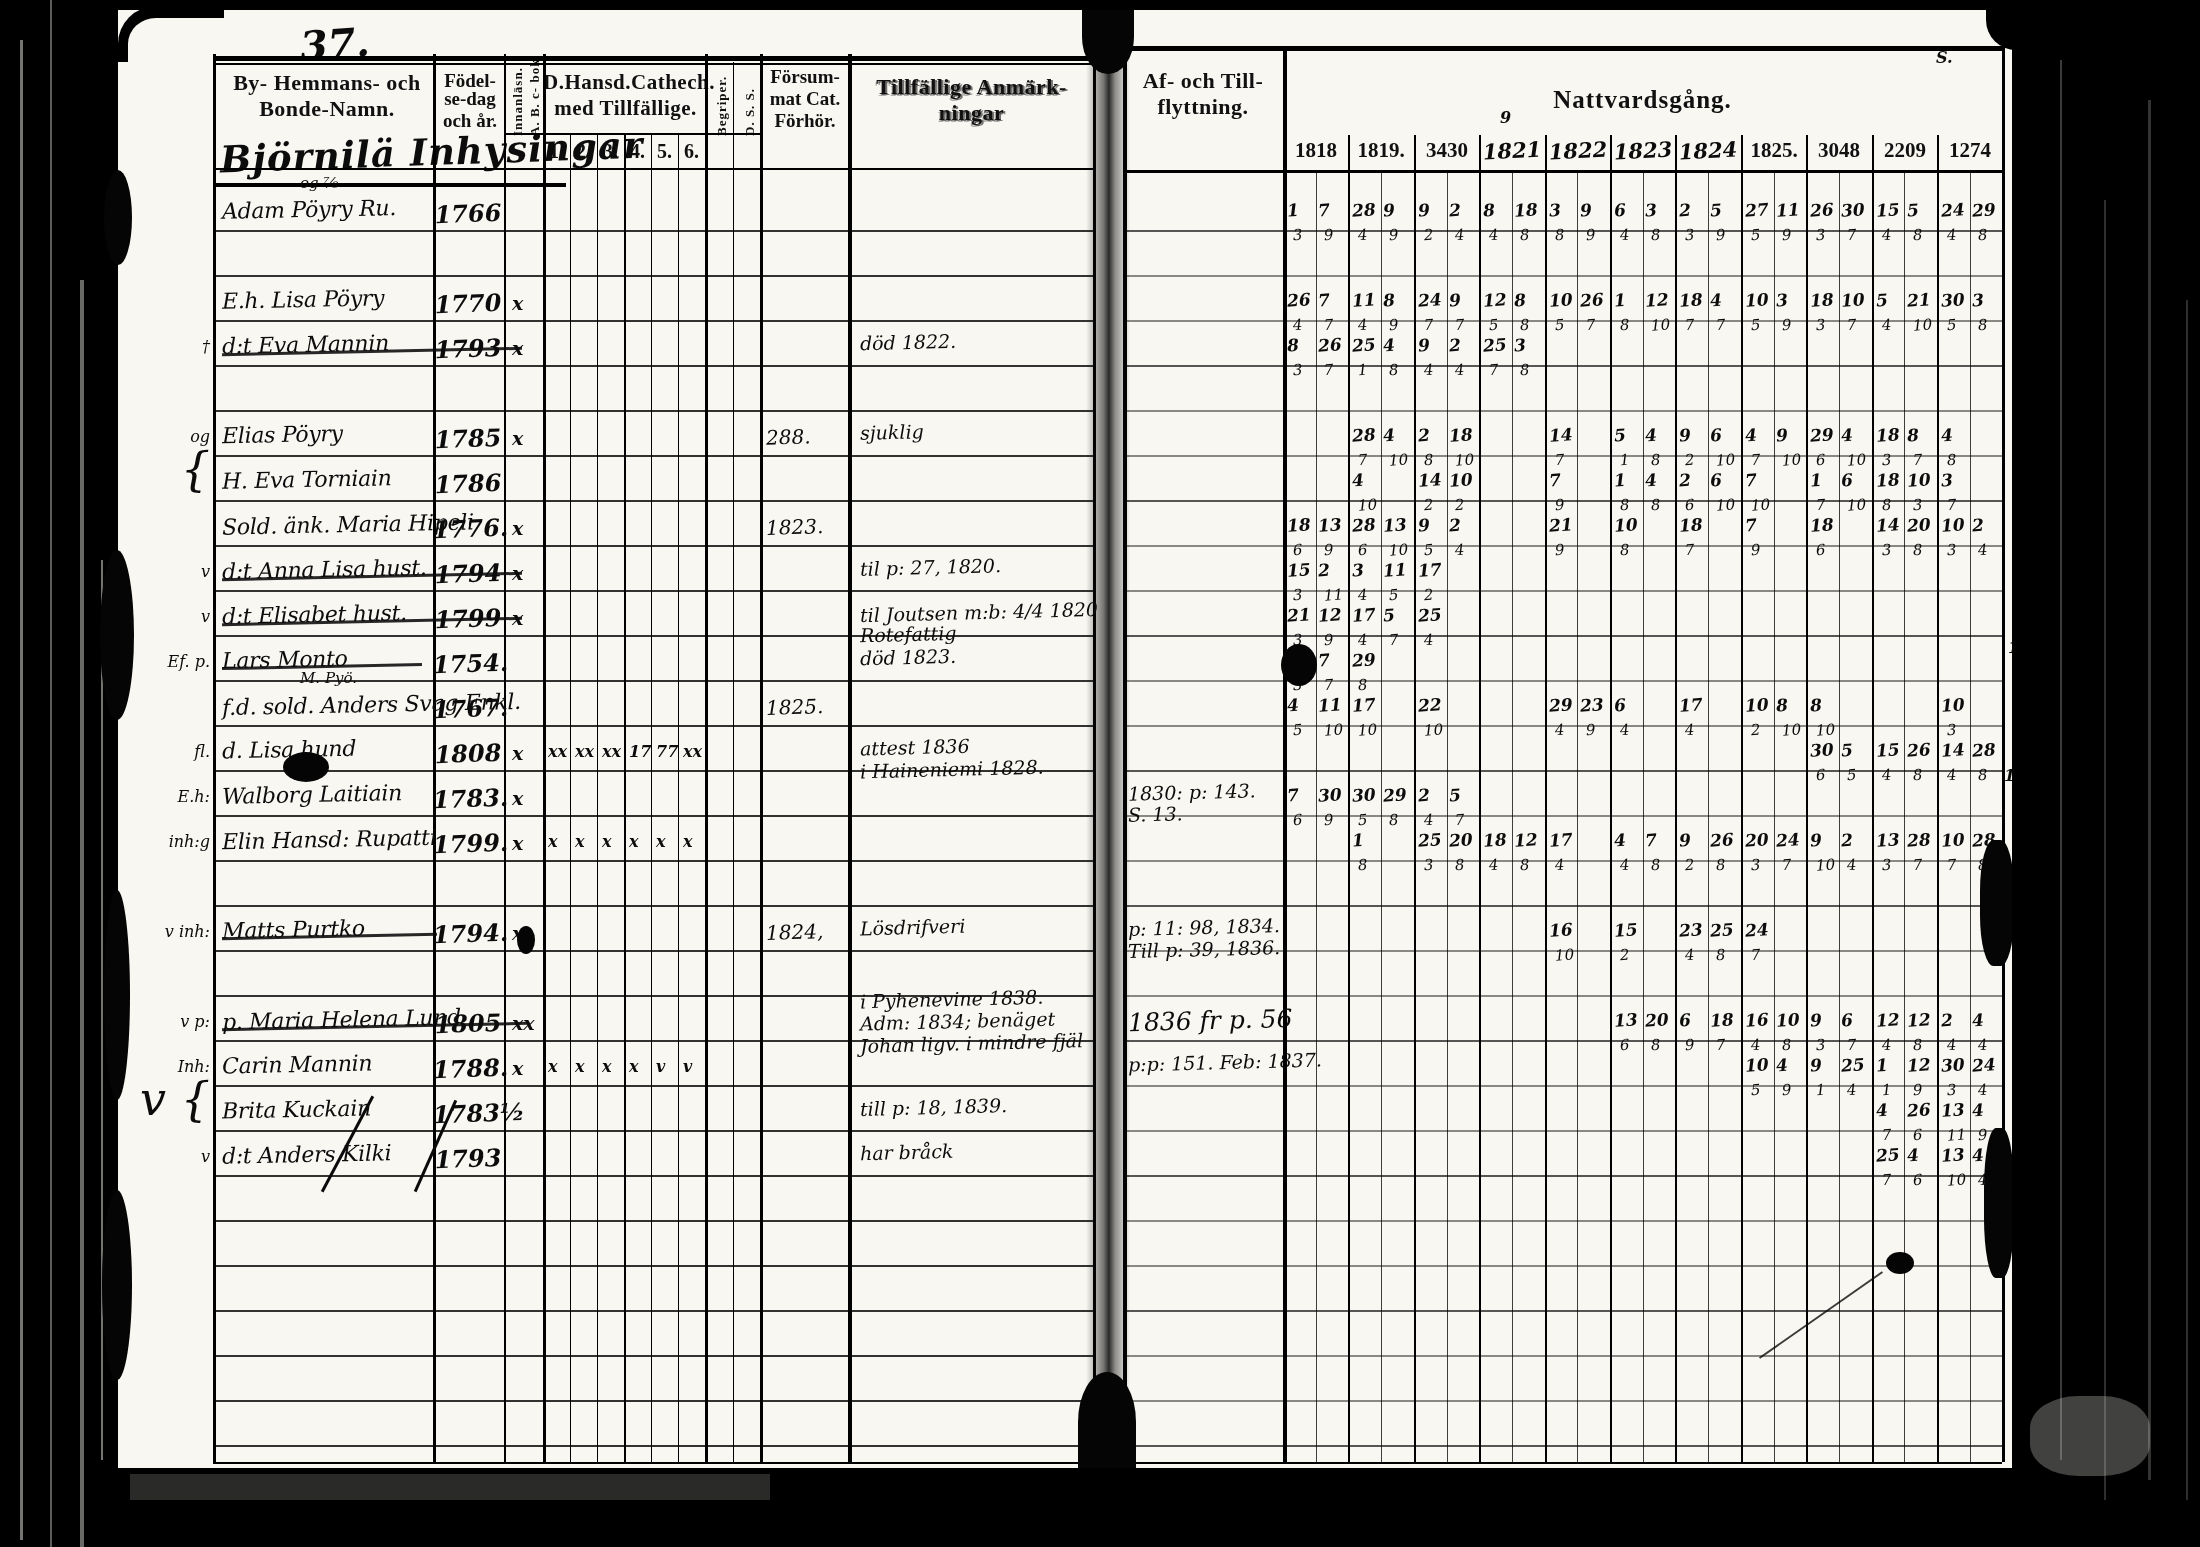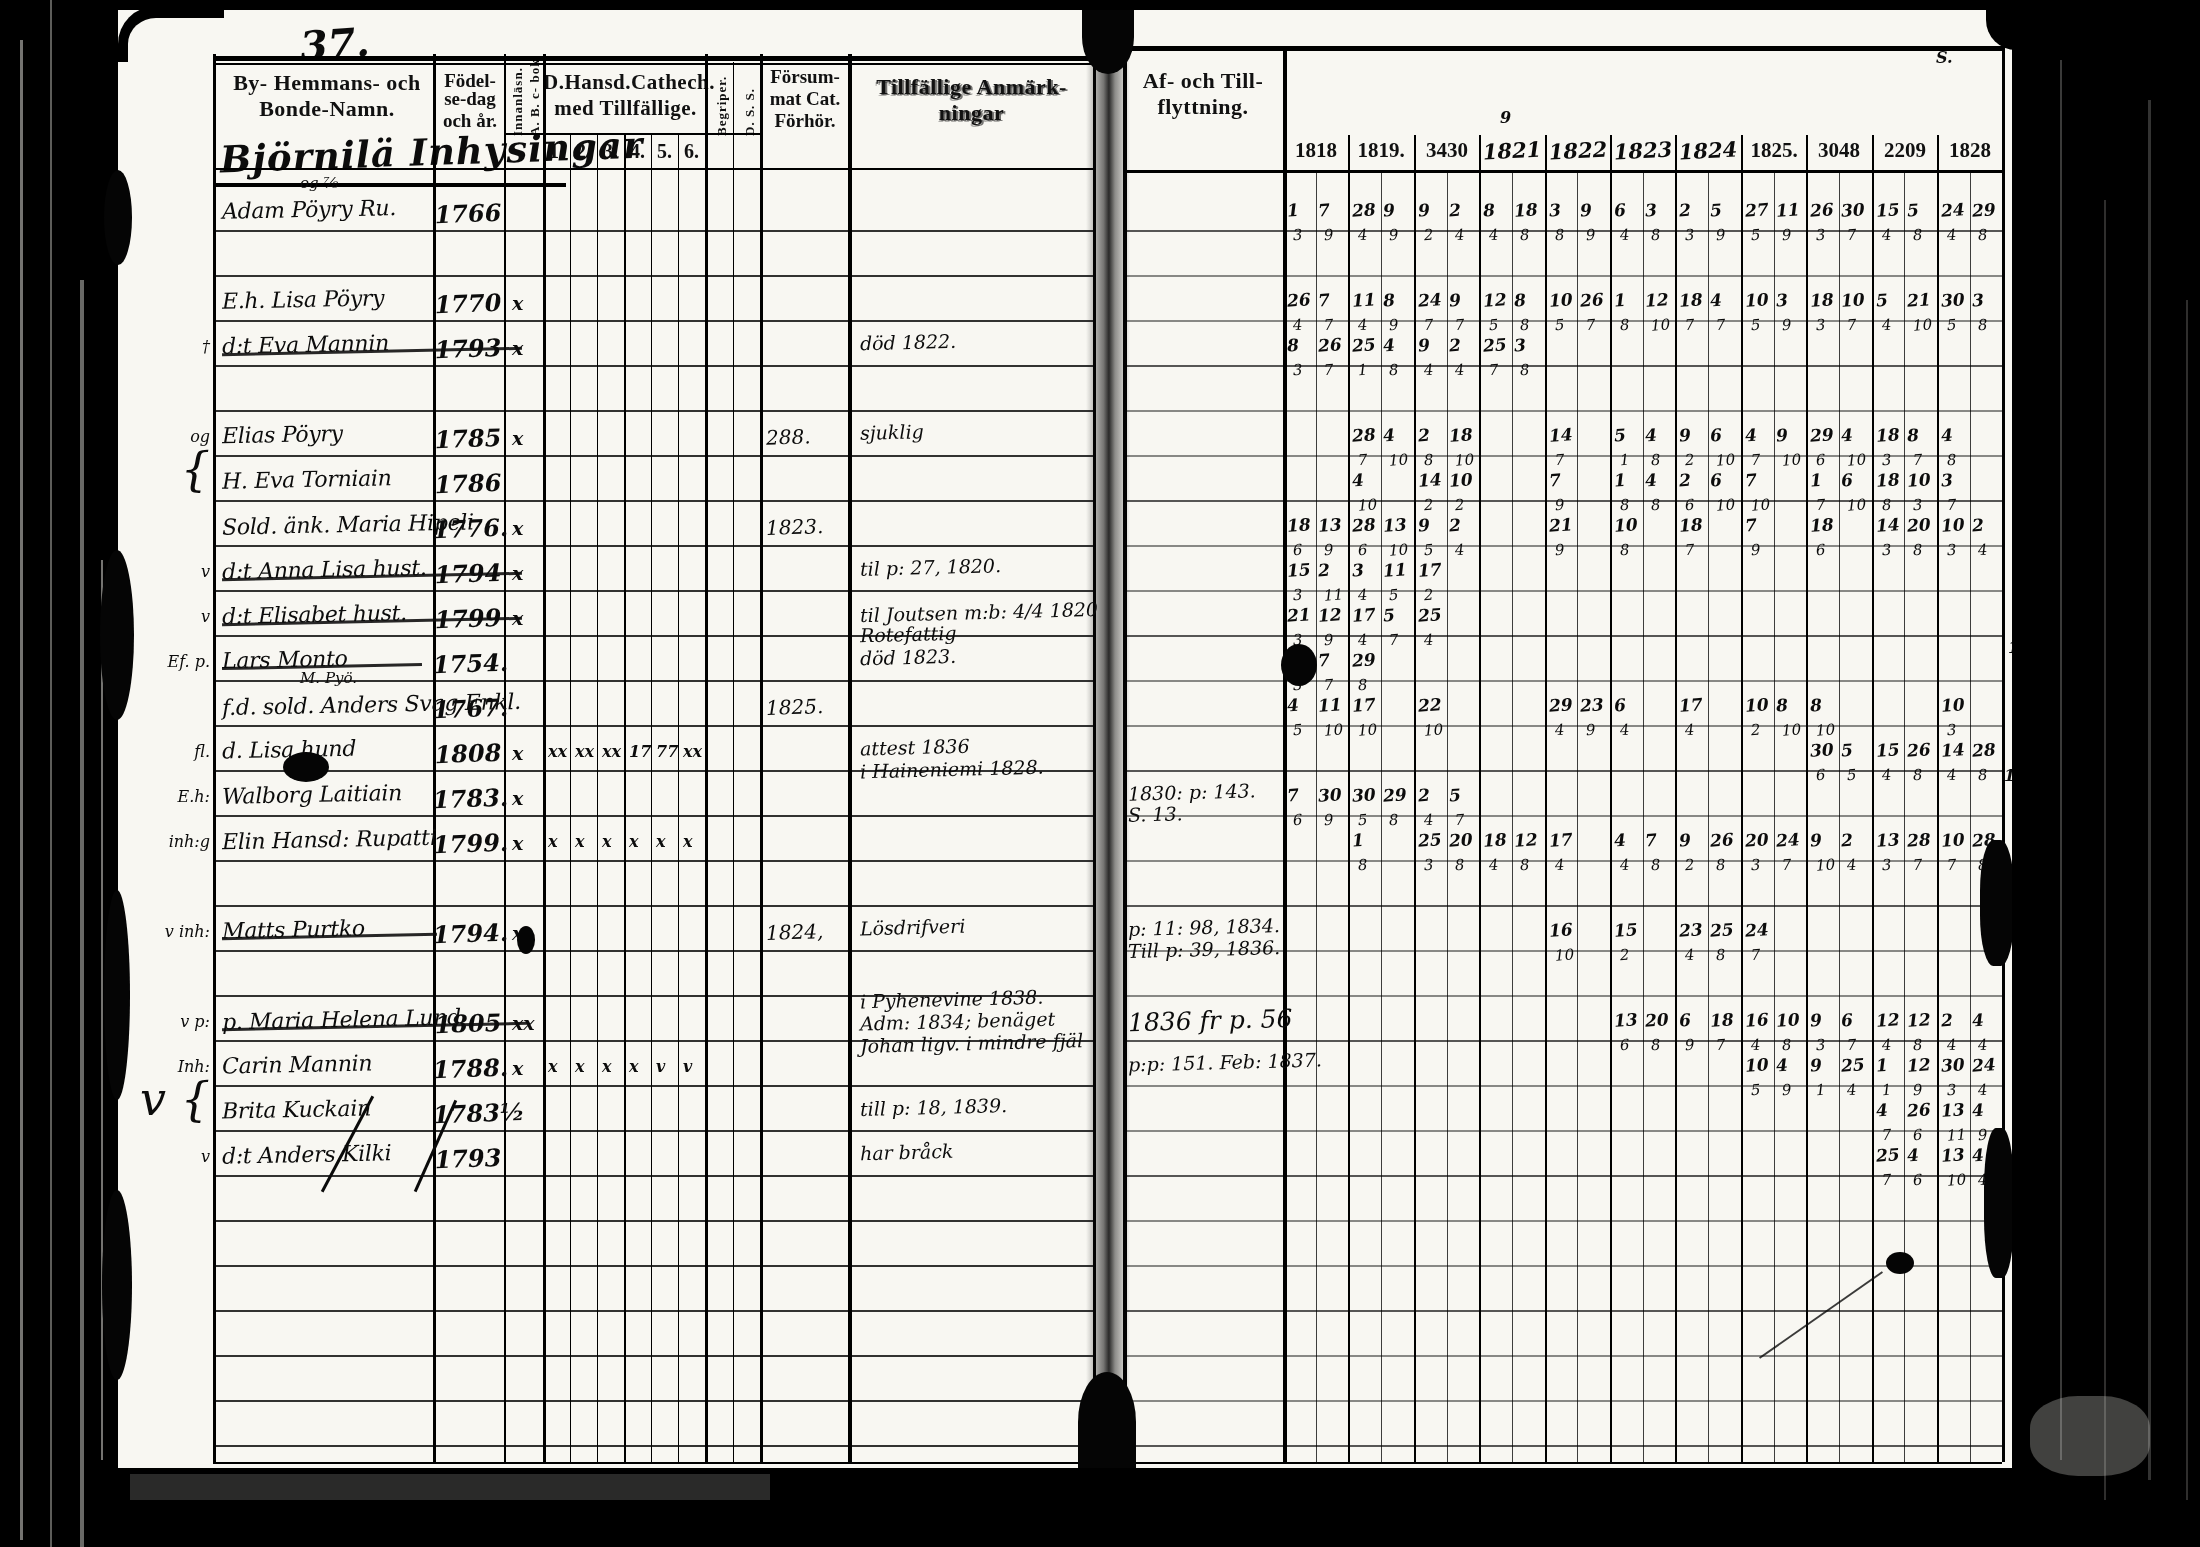--- a/index.html
+++ b/index.html
@@ -64,32 +64,33 @@
 
     <div class="abs printed hdr3 ctr" style="left:644px;top:58px;width:86px;">Försum-</div>
     <div class="abs printed hdr3 ctr" style="left:644px;top:80px;width:86px;">mat Cat.</div>
     <div class="abs printed hdr3 ctr" style="left:644px;top:102px;width:86px;">Förhör.</div>
 
     <div class="abs printed hdr2 ctr smudge" style="left:732px;top:66px;width:243px;">Tillfällige Anmärk-</div>
     <div class="abs printed hdr2 ctr smudge" style="left:732px;top:92px;width:243px;">ningar</div>
 
     <div class="abs printed hdr2 ctr" style="left:1005px;top:60px;width:160px;">Af- och Till-</div>
     <div class="abs printed hdr2 ctr" style="left:1005px;top:86px;width:160px;">flyttning.</div>
+    <div class="abs printed ctr" style="left:1165px;top:78px;width:719px;font-weight:bold;font-size:25px;letter-spacing:1px;">Nattvardsgång.</div>
     <div id="yearsRow">
         <div class="abs printed ctr" style="left: 1167px; top: 130px; width: 62px; font-weight: bold; font-size: 21px;">1818</div>
         <div class="abs printed ctr" style="left: 1232px; top: 130px; width: 62px; font-weight: bold; font-size: 21px;">1819.</div>
         <div class="abs printed ctr" style="left: 1298px; top: 130px; width: 62px; font-weight: bold; font-size: 21px;">3430</div>
         <div class="abs printed ctr hw yearHand" style="left: 1363px; top: 130px; width: 62px; font-weight: bold; font-size: 21px;">1821</div>
         <div class="abs printed ctr hw yearHand" style="left: 1429px; top: 130px; width: 62px; font-weight: bold; font-size: 21px;">1822</div>
         <div class="abs printed ctr hw yearHand" style="left: 1494px; top: 130px; width: 62px; font-weight: bold; font-size: 21px;">1823</div>
         <div class="abs printed ctr hw yearHand" style="left: 1559px; top: 130px; width: 62px; font-weight: bold; font-size: 21px;">1824</div>
         <div class="abs printed ctr" style="left: 1625px; top: 130px; width: 62px; font-weight: bold; font-size: 21px;">1825.</div>
         <div class="abs printed ctr" style="left: 1690px; top: 130px; width: 62px; font-weight: bold; font-size: 21px;">3048</div>
         <div class="abs printed ctr" style="left: 1756px; top: 130px; width: 62px; font-weight: bold; font-size: 21px;">2209</div>
-        <div class="abs printed ctr" style="left: 1821px; top: 130px; width: 62px; font-weight: bold; font-size: 21px;">1828</div>
+        <div class="abs printed ctr" style="left: 1821px; top: 130px; width: 62px; font-weight: bold; font-size: 21px;">1274</div>
       </div>
 
     <div class="abs hw" style="left:102px;top:122px;font-size:37px;font-weight:bold;transform:rotate(-2deg);letter-spacing:1px;">Björnilä Inhysingar</div>
 
     <div id="rules">
         <div class="vl" style="left: 95px; top: 46px; width: 3px; height: 1408px;"></div>
         <div class="vl" style="left: 315px; top: 46px; width: 3px; height: 1408px;"></div>
         <div class="vl" style="left: 386px; top: 46px; width: 2px; height: 1408px;"></div>
         <div class="vl" style="left: 425px; top: 46px; width: 3px; height: 1408px;"></div>
         <div class="vl" style="left: 452px; top: 125px; width: 1px; height: 1329px;"></div>

